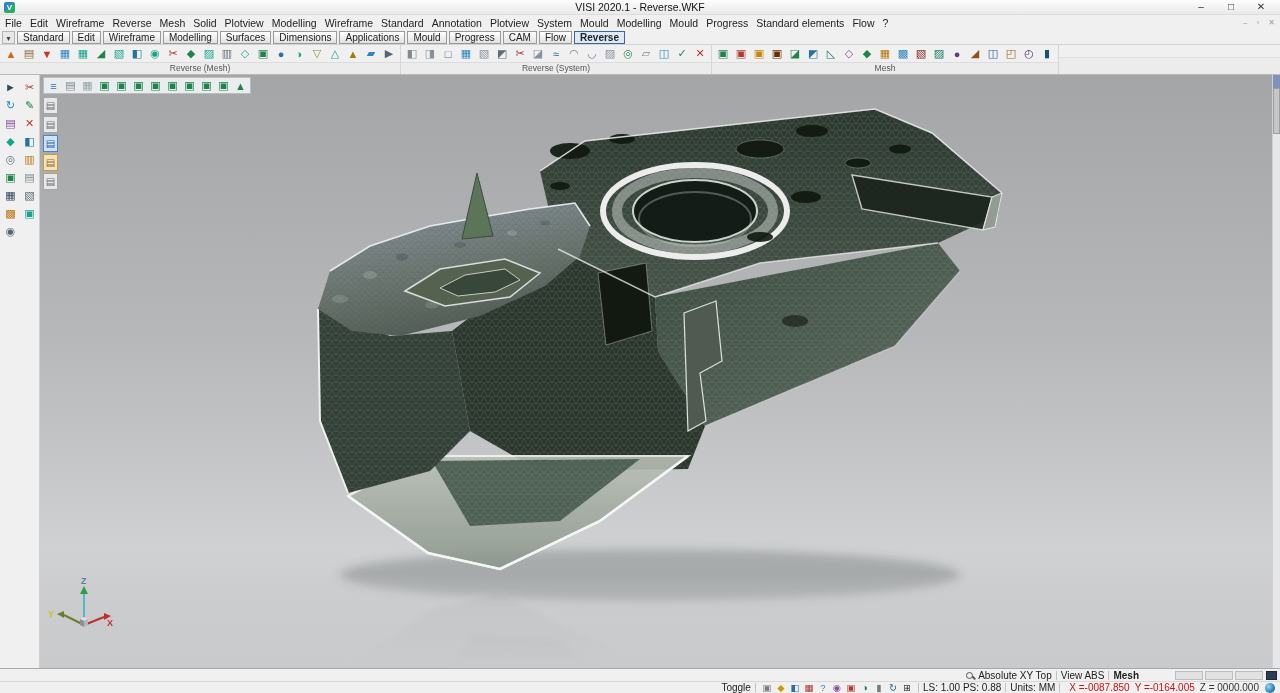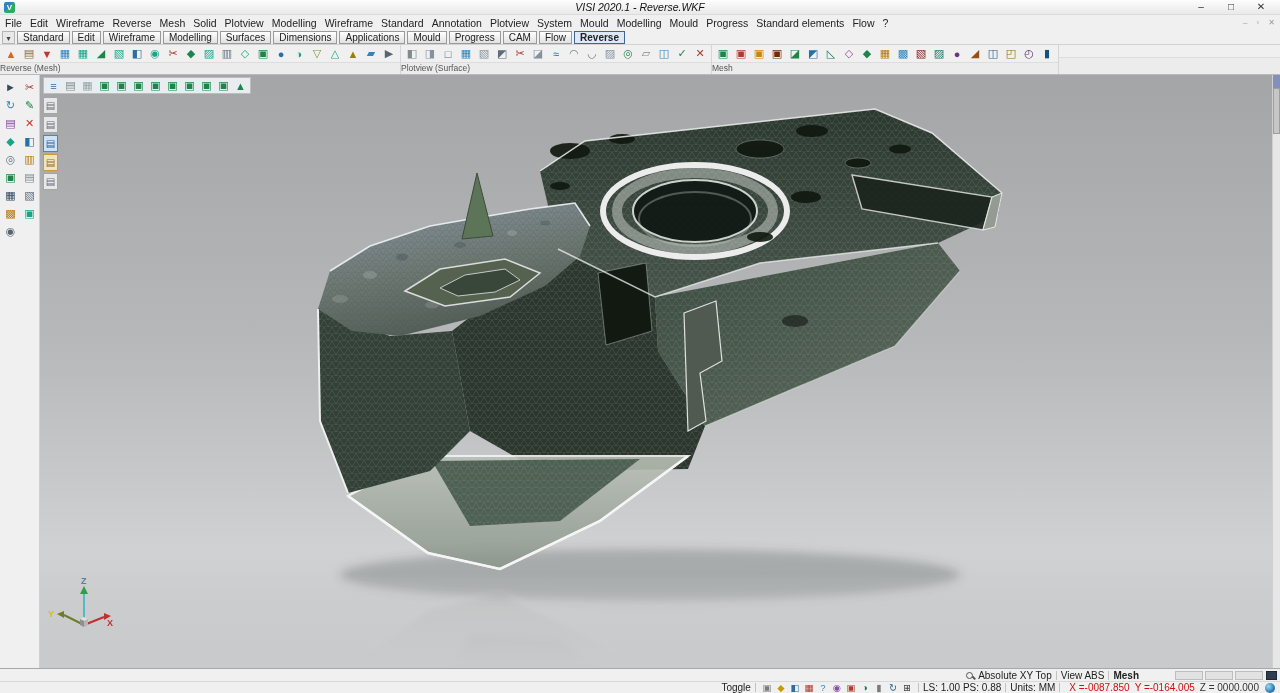--- a/index.html
+++ b/index.html
@@ -5,21 +5,21 @@
   *{margin:0;padding:0;box-sizing:border-box;}
   html,body{width:1280px;height:693px;overflow:hidden;background:#f0f0f0;
     font-family:"Liberation Sans","DejaVu Sans",sans-serif;color:#222;}
   .window{width:1280px;height:693px;display:flex;flex-direction:column;}
 
   
   .titlebar{height:15px;background:linear-gradient(#fdfdfd,#e9e9e9);display:flex;align-items:center;
     padding:0 4px;position:relative;border-bottom:1px solid #dcdcdc;flex:0 0 15px;}
   .app-icon{width:11px;height:11px;border-radius:2px;background:linear-gradient(135deg,#2e86c1 50%,#27ae60 50%);
     color:#fff;font-size:8px;line-height:11px;text-align:center;font-weight:bold;}
-  .title-text{position:absolute;left:0;right:0;text-align:center;font-size:10.5px;color:#111;font-style:italic;}
+  .title-text{position:absolute;left:0;right:0;text-align:center;font-size:10.5px;color:#111;}
   .win-controls{margin-left:auto;display:flex;z-index:2;}
   .win-btn{width:30px;text-align:center;font-size:10px;color:#333;line-height:14px;}
 
   
   .menubar{height:15px;display:flex;align-items:center;background:#f0f0f0;padding-left:1px;position:relative;flex:0 0 15px;}
   .menu-item{padding:14px 4px;font-size:10.5px;white-space:nowrap;}
   .mdi-controls{position:absolute;right:5px;top:0;display:flex;gap:9px;color:#999;font-size:8px;line-height:15px;}
 
   
   .tabbar{height:15px;display:flex;align-items:center;gap:2px;background:#f0f0f0;
@@ -28,21 +28,21 @@
     border:1px solid #b5b5b5;background:#e8e8e8;}
   .tab{border:1px solid #9a9a9a;background:linear-gradient(#ffffff,#e1e1e1);padding:0 5px;height:13px;
     line-height:11px;font-size:10px;white-space:nowrap;color:#222;}
   .tab.active{border-color:#3f6596;background:#dde9f6;font-weight:bold;}
 
   
   .ribbon{height:30px;display:flex;background:#f0f0f0;border-bottom:1px solid #b9b9b9;flex:0 0 30px;}
   .rgroup{display:flex;flex-direction:column;border-right:1px solid #d5d5d5;}
   .ricons{height:19px;display:flex;align-items:center;padding:0 2px;}
   .ricon{width:18px;height:17px;display:flex;align-items:center;justify-content:center;font-size:11px;cursor:default;}
-  .rlabel{height:28px;text-align:left;font-size:8.5px;color:#555;line-height:10px;border-top:1px solid #dddddd;background:#ececec;}
+  .rlabel{height:28px;text-align:center;font-size:8.5px;color:#555;line-height:10px;border-top:1px solid #dddddd;background:#ececec;}
 
   
   .main{display:flex;height:593px;flex:0 0 593px;}
   .sidebar{width:40px;background:#f0f0f0;border-right:1px solid #cfcfcf;padding:3px 1px;
     display:grid;grid-template-columns:19px 19px;grid-auto-rows:18px;align-content:start;}
   .sicon{display:flex;align-items:center;justify-content:center;font-size:11px;}
   .viewport{position:relative;flex:1;overflow:hidden;}
   .scene{position:absolute;left:0;top:0;}
 
   .view-toolbar{position:absolute;left:3px;top:2px;height:17px;display:flex;align-items:center;
@@ -180,21 +180,21 @@
           <div class="ricon" style="color: rgb(36, 113, 163);">≈</div>
           <div class="ricon" style="color: rgb(127, 140, 141);">◠</div>
           <div class="ricon" style="color: rgb(93, 109, 126);">◡</div>
           <div class="ricon" style="color: rgb(133, 146, 158);">▨</div>
           <div class="ricon" style="color: rgb(30, 132, 73);">◎</div>
           <div class="ricon" style="color: rgb(127, 140, 141);">▱</div>
           <div class="ricon" style="color: rgb(46, 134, 193);">◫</div>
           <div class="ricon" style="color: rgb(30, 132, 73);">✓</div>
           <div class="ricon" style="color: rgb(176, 58, 46);">✕</div>
         </div>
-        <div class="rlabel">Plotview (Surface)</div>
+        <div class="rlabel">Reverse (System)</div>
       </div>
       <div class="rgroup">
         <div class="ricons">
           <div class="ricon" style="color: rgb(30, 132, 73);">▣</div>
           <div class="ricon" style="color: rgb(176, 58, 46);">▣</div>
           <div class="ricon" style="color: rgb(200, 134, 10);">▣</div>
           <div class="ricon" style="color: rgb(110, 44, 0);">▣</div>
           <div class="ricon" style="color: rgb(30, 132, 73);">◪</div>
           <div class="ricon" style="color: rgb(36, 113, 163);">◩</div>
           <div class="ricon" style="color: rgb(17, 120, 100);">◺</div>

